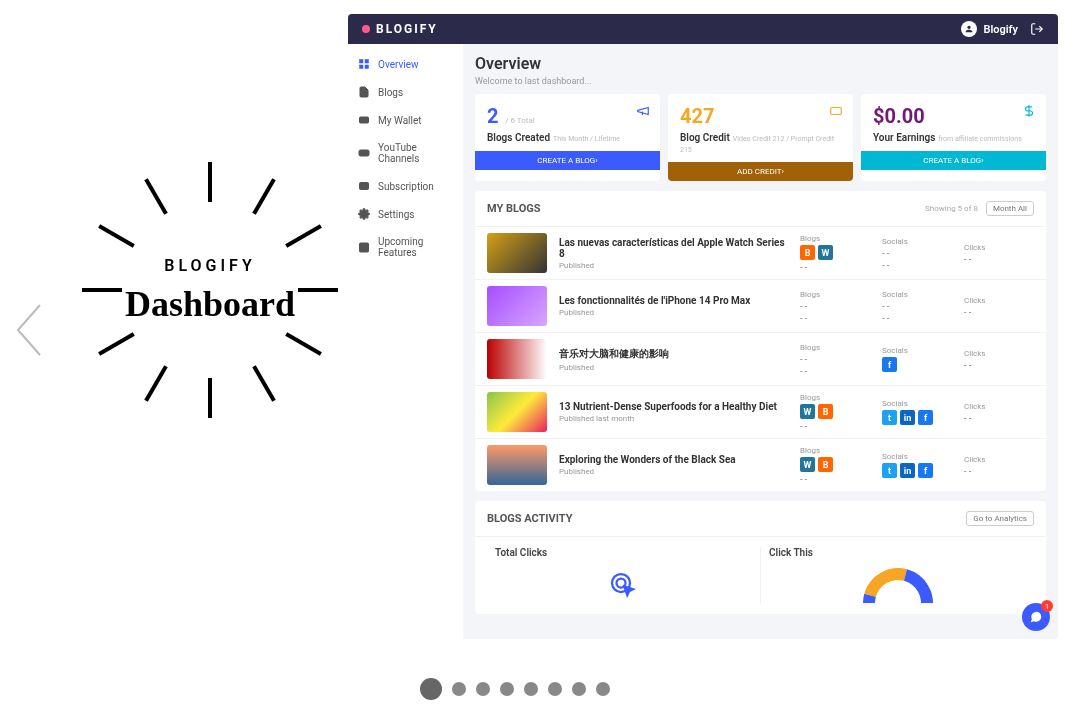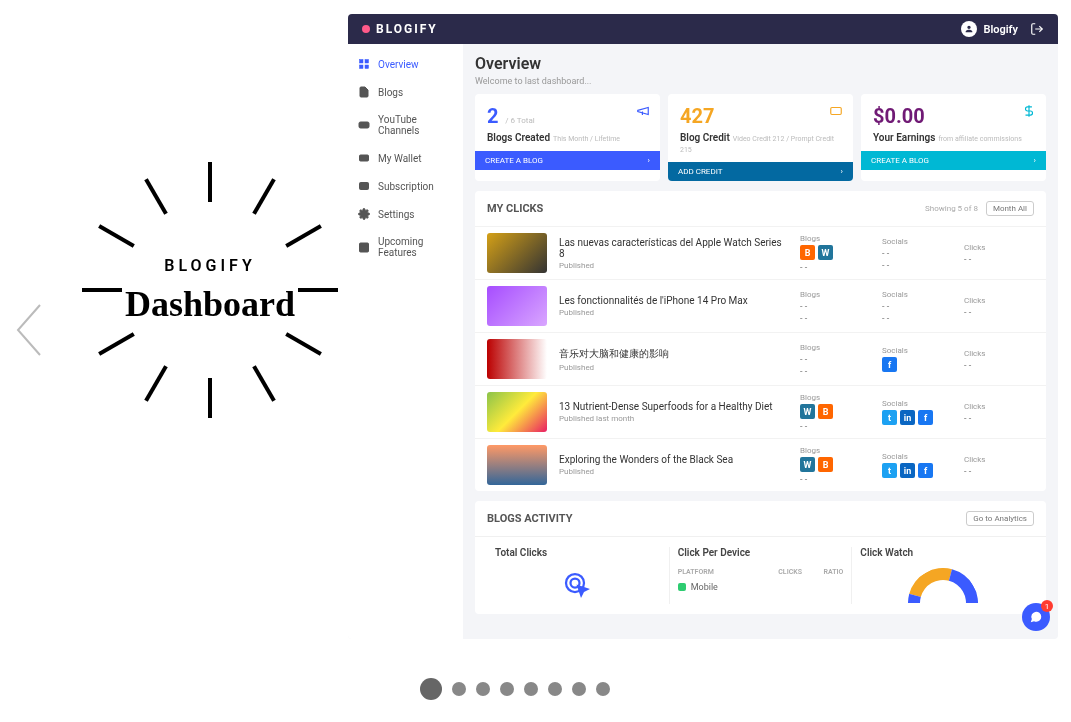--- a/index.html
+++ b/index.html
@@ -48,41 +48,41 @@
 .card-body { padding: 10px 12px 8px; }
 .card-val { font-size: 20px; font-weight: 700; }
 .v-blue { color: #3b5bff; }
 .v-orange { color: #f5a623; }
 .v-cyan { color: #701a75; }
 .card-sub { font-size: 8px; color: #bbb; margin-left: 4px; }
 .card-title { font-size: 10px; font-weight: 600; color: #333; margin-top: 4px; }
 .card-hint { font-size: 7px; color: #bbb; margin-left: 3px; font-weight: 400; }
 .card-icon { position: absolute; right: 10px; top: 10px; }
 .card-icon svg { width: 14px; height: 14px; }
-.card-cta { padding: 5px 10px; font-size: 8px; color: #fff; display: flex; justify-content: space-between; align-items: center; cursor: pointer; }
+.card-cta { padding: 5px 10px; font-size: 8px; color: #fff; display: flex; justify-content: center; align-items: center; cursor: pointer; }
 .cta-blue { background: #3b5bff; }
-.cta-orange { background: #0369a1; }
+.cta-orange { background: #a16207; }
 .cta-cyan { background: #00b8d4; }
 
 .panel { background: #fff; border-radius: 4px; margin-top: 10px; }
 .panel-hd { display: flex; align-items: center; justify-content: space-between; padding: 10px 12px; }
 .panel-title { font-size: 11px; font-weight: 700; color: #555; }
 .panel-right { display: flex; align-items: center; gap: 8px; }
 .showing { font-size: 8px; color: #aaa; }
 .view-all { font-size: 8px; border: 1px solid #ccc; border-radius: 3px; padding: 2px 6px; color: #777; cursor: pointer; }
 
 .blog-row { display: flex; align-items: center; padding: 6px 12px; border-top: 1px solid #f2f2f2; gap: 12px; }
 .thumb { width: 60px; height: 40px; border-radius: 3px; background: linear-gradient(135deg,#666,#aaa); flex-shrink: 0; }
 .thumb.t1 { background: linear-gradient(135deg,#d4a017,#333); }
 .thumb.t2 { background: linear-gradient(135deg,#a64dff,#d9a6ff); }
 .thumb.t3 { background: linear-gradient(90deg,#b00,#fff); }
 .thumb.t4 { background: linear-gradient(135deg,#8bc34a,#ffeb3b,#e91e63); }
 .thumb.t5 { background: linear-gradient(180deg,#ff9966,#336699); }
 .blog-info { flex: 1.4; min-width: 0; }
-.blog-title { font-size: 10px; font-weight: 400; color: #333; }
+.blog-title { font-size: 10px; font-weight: 700; color: #333; }
 .blog-status { font-size: 8px; color: #999; margin-top: 2px; }
 .stat-col { width: 70px; }
 .stat-label { font-size: 8px; color: #999; }
 .stat-val { font-size: 9px; color: #777; margin-top: 2px; }
 .sicons { display: flex; gap: 3px; margin-top: 2px; }
 .sic { width: 15px; height: 15px; border-radius: 2px; display: flex; align-items: center; justify-content: center; color: #fff; font-size: 9px; font-weight: bold; }
 .sic-bl { background: #ff6600; }
 .sic-wp { background: #21759b; }
 .sic-fb { background: #1877f2; }
 .sic-tw { background: #1da1f2; }
@@ -195,34 +195,34 @@
         <span class="nav-ic">
             <svg viewBox="0 0 24 24" fill="none" stroke-width="2">
               <path d="M14 2H6a2 2 0 0 0-2 2v16a2 2 0 0 0 2 2h12a2 2 0 0 0 2-2V8z"></path>
             </svg>
           </span>
         <span>Blogs</span>
       </div>
       <div class="nav-item">
         <span class="nav-ic">
             <svg viewBox="0 0 24 24" fill="none" stroke-width="2">
+              <rect x="3" y="6" width="18" height="12" rx="2"></rect>
+              <line x1="3" y1="10" x2="21" y2="10"></line>
+            </svg>
+          </span>
+        <span>My Wallet</span>
+      </div>
+      <div class="nav-item">
+        <span class="nav-ic">
+            <svg viewBox="0 0 24 24" fill="none" stroke-width="2">
               <rect x="2" y="6" width="20" height="12" rx="3"></rect>
               <polygon points="10,9 15,12 10,15" fill="currentColor"></polygon>
             </svg>
           </span>
         <span>YouTube Channels</span>
-      </div>
-      <div class="nav-item">
-        <span class="nav-ic">
-            <svg viewBox="0 0 24 24" fill="none" stroke-width="2">
-              <rect x="3" y="6" width="18" height="12" rx="2"></rect>
-              <line x1="3" y1="10" x2="21" y2="10"></line>
-            </svg>
-          </span>
-        <span>My Wallet</span>
       </div>
       <div class="nav-item">
         <span class="nav-ic">
             <svg viewBox="0 0 24 24" fill="none" stroke-width="2">
               <rect x="3" y="5" width="18" height="14" rx="2"></rect>
               <line x1="3" y1="9" x2="21" y2="9"></line>
             </svg>
           </span>
         <span>Subscription</span>
       </div>
@@ -290,21 +290,21 @@
           </div>
           <div class="card-cta cta-cyan">
               <span>CREATE A BLOG</span>
               <span>›</span>
             </div>
         </div>
       </div>
 
       <div class="panel">
         <div class="panel-hd">
-          <div class="panel-title">MY CLICKS</div>
+          <div class="panel-title">MY BLOGS</div>
           <div class="panel-right">
             <span class="showing">Showing 5 of 8</span>
             <span class="view-all">Month All</span>
           </div>
         </div>
         <div id="blog-rows">
             <div class="blog-row">
               <div class="thumb t1"></div>
               <div class="blog-info">
                 <div class="blog-title">Las nuevas características del Apple Watch Series 8</div>
@@ -438,33 +438,21 @@
             <div class="act-title">Total Clicks</div>
             <div class="click-ic">
               <svg viewBox="0 0 48 48">
                   <circle cx="20" cy="20" r="12"></circle>
                   <circle cx="20" cy="20" r="6"></circle>
                   <path d="M22 22 L40 28 L32 32 L28 40 Z" fill="#3b5bff" stroke="none"></path>
                 </svg>
             </div>
           </div>
           <div class="act-col">
-            <div class="act-title">Click Per Device</div>
-            <div class="dev-hd">
-              <span>PLATFORM</span>
-              <span>CLICKS</span>
-              <span>RATIO</span>
-            </div>
-            <div class="dev-row">
-              <span class="sq"></span>
-              <span>Mobile</span>
-            </div>
-          </div>
-          <div class="act-col">
-            <div class="act-title">Click Watch</div>
+            <div class="act-title">Click This</div>
             <div class="donut">
                 <div class="donut-ring"></div>
               </div>
           </div>
         </div>
       </div>
 
     </div>
   </div>
 

